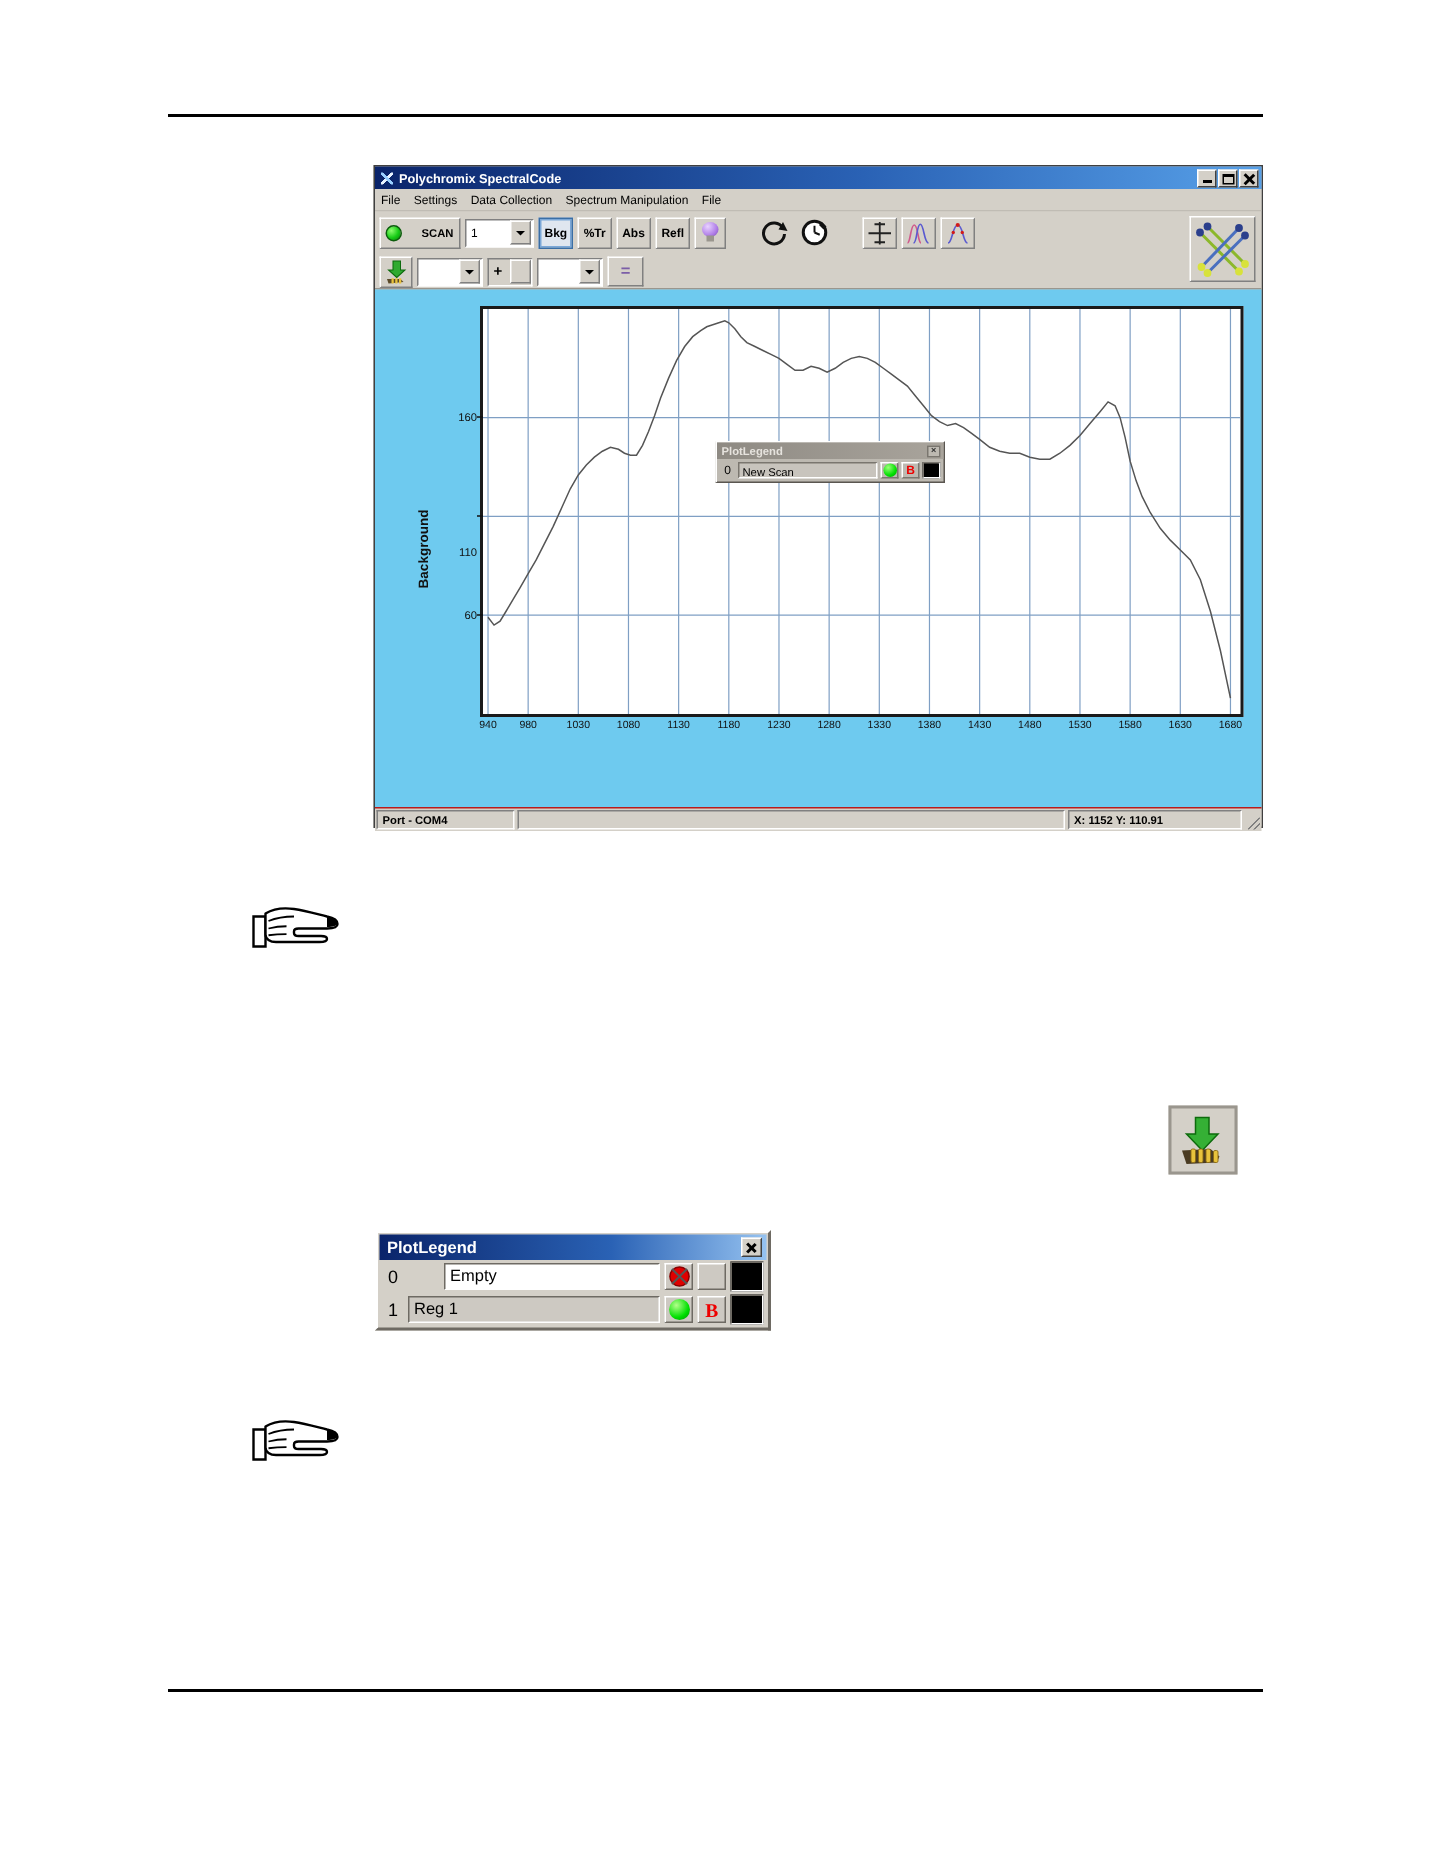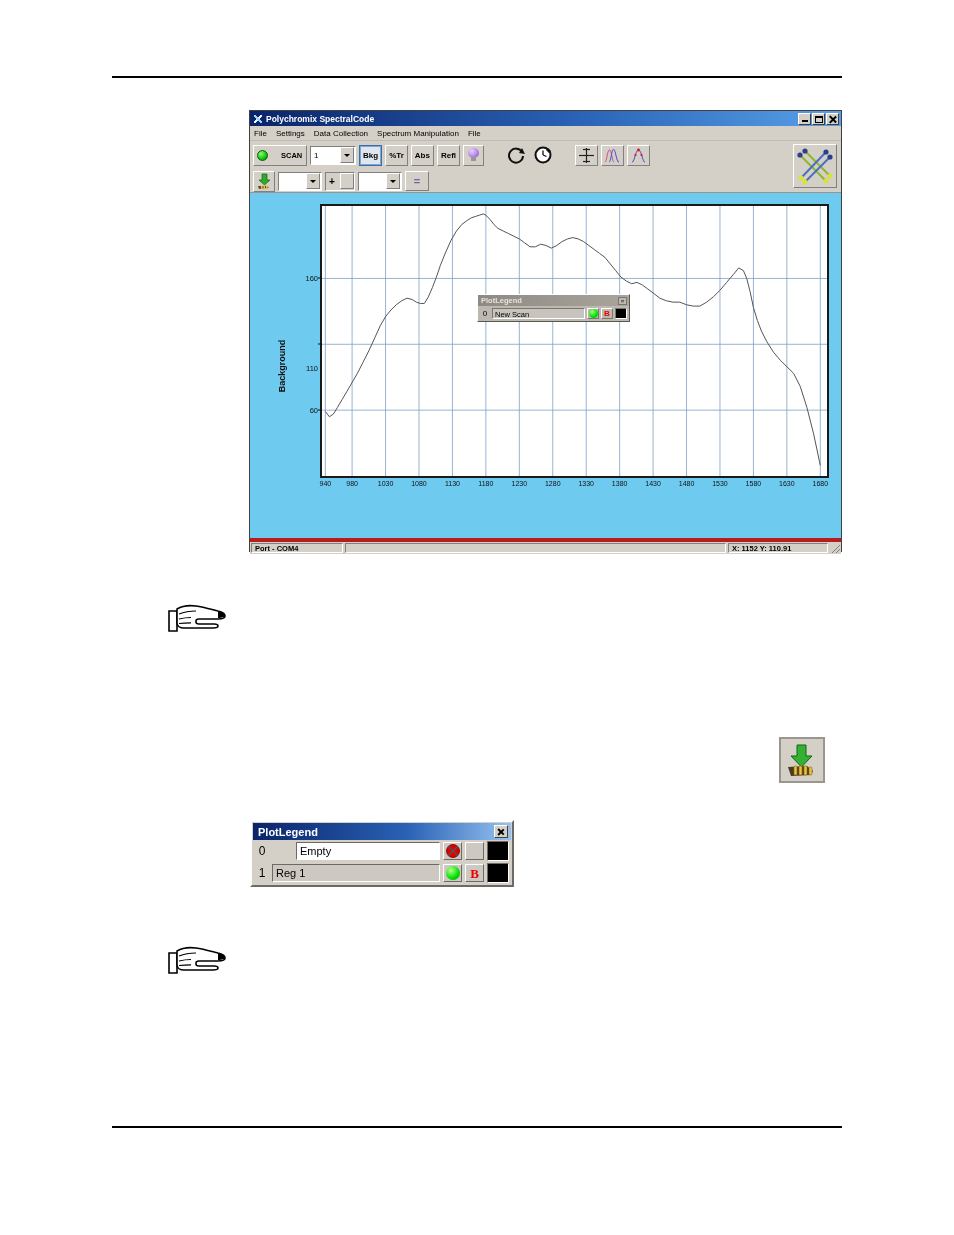--- a/index.html
+++ b/index.html
@@ -413,36 +413,36 @@
 
   
   .statusbar {
     height: 16px;
     background: #d4d0c8;
     display: flex;
     align-items: stretch;
     padding: 1px 1px;
     gap: 2px;
     box-sizing: border-box;
-    border-top: 4px solid #b91c1c;
+    border-top: 1px solid #b91c1c;
   }
   .sb-cell {
     border: 1px solid;
     border-color: #808080 #ffffff #ffffff #808080;
     font-size: 7.5px;
     font-weight: bold;
     display: flex;
     align-items: center;
     padding: 0 3px;
     box-sizing: border-box;
     color: #000;
   }
   .sb-port { width: 92px; }
   .sb-mid { flex: 1 1 auto; }
-  .sb-xy { width: 100px; justify-content: flex-start; }
+  .sb-xy { width: 116px; justify-content: flex-start; }
   .sb-grip {
     width: 10px;
     display: flex; align-items: flex-end; justify-content: flex-end;
   }
   .sb-grip::after {
     content: "";
     width: 8px; height: 8px;
     background:
       linear-gradient(135deg, transparent 45%, #808080 45%, #808080 55%, transparent 55%),
       linear-gradient(135deg, transparent 70%, #808080 70%, #808080 80%, transparent 80%);

